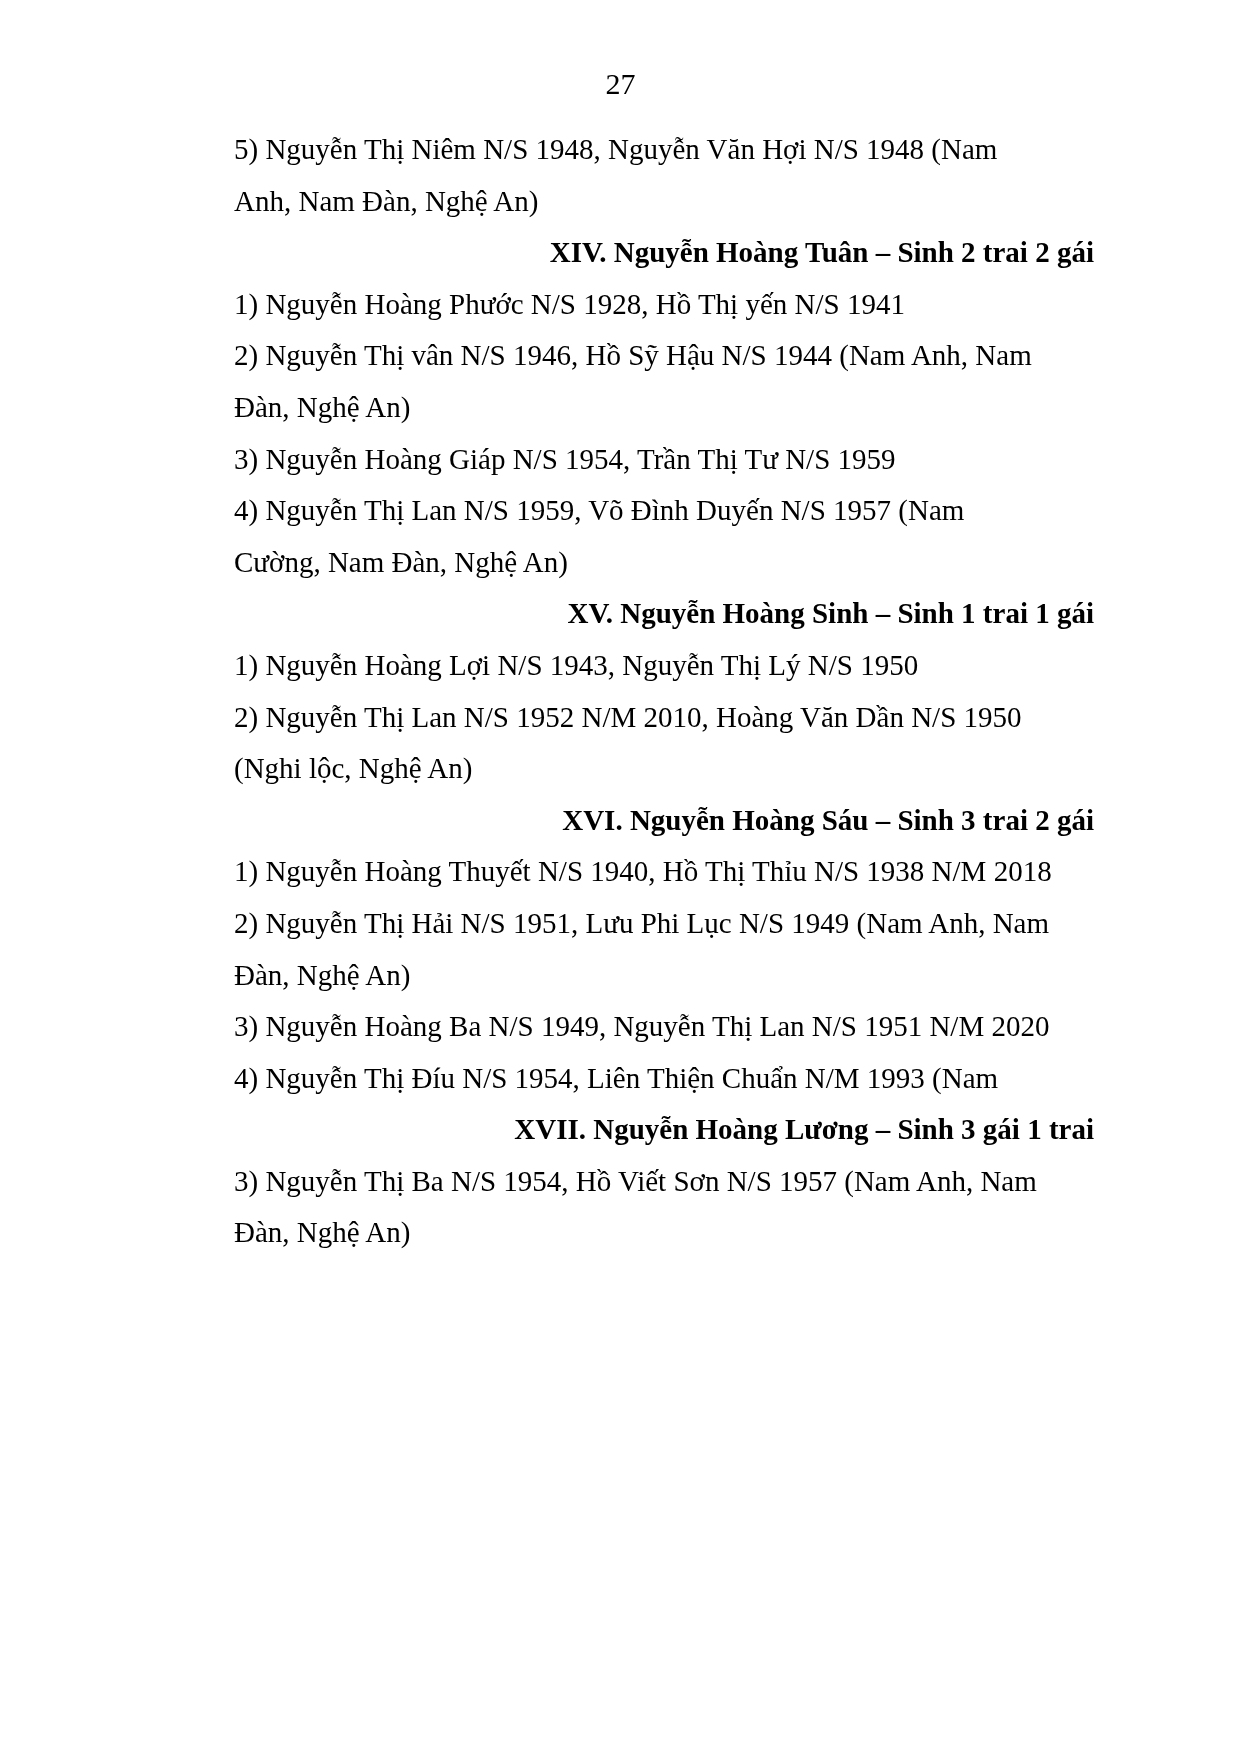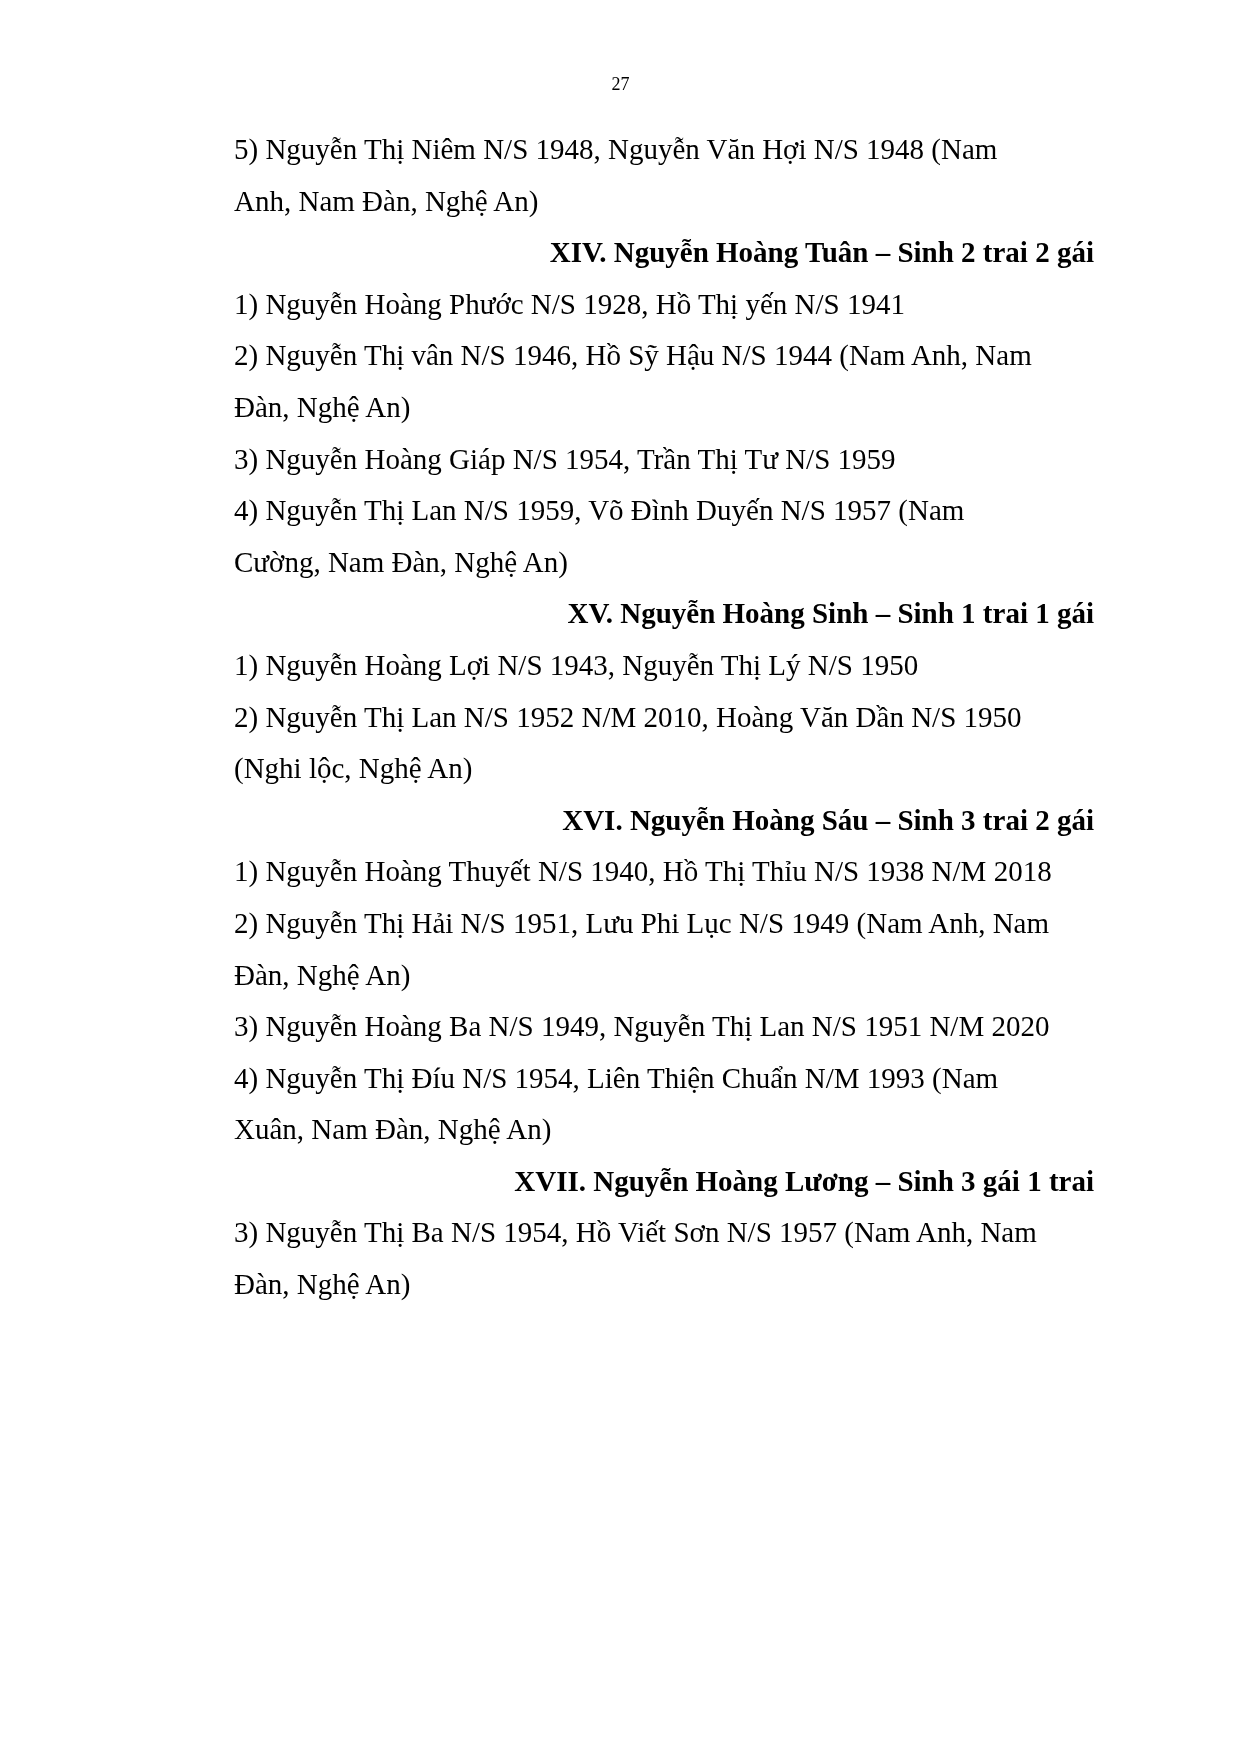--- a/index.html
+++ b/index.html
@@ -14,21 +14,21 @@
       overflow: hidden;
       font-family: "Liberation Serif", "DejaVu Serif", serif;
       color: #000000;
     }
     .page-number {
       position: absolute;
       top: 66px;
       left: 0;
       width: 1241px;
       text-align: center;
-      font-size: 18px;
+      font-size: 30px;
       line-height: 36px;
     }
     .content {
       position: absolute;
       top: 124px;
       left: 186px;
       width: 860px;
       margin-left: 48px;
     }
     .line {
@@ -60,17 +60,16 @@
   <div class="line heading">XV. Nguyễn Hoàng Sinh – Sinh 1 trai 1 gái</div>
   <div class="line">1) Nguyễn Hoàng Lợi N/S 1943, Nguyễn Thị Lý N/S 1950</div>
   <div class="line">2) Nguyễn Thị Lan N/S 1952 N/M 2010, Hoàng Văn Dần N/S 1950</div>
   <div class="line">(Nghi lộc, Nghệ An)</div>
   <div class="line heading">XVI. Nguyễn Hoàng Sáu – Sinh 3 trai 2 gái</div>
   <div class="line">1) Nguyễn Hoàng Thuyết N/S 1940, Hồ Thị Thỉu N/S 1938 N/M 2018</div>
   <div class="line">2) Nguyễn Thị Hải N/S 1951, Lưu Phi Lục N/S 1949 (Nam Anh, Nam</div>
   <div class="line">Đàn, Nghệ An)</div>
   <div class="line">3) Nguyễn Hoàng Ba N/S 1949, Nguyễn Thị Lan N/S 1951 N/M 2020</div>
   <div class="line">4) Nguyễn Thị Đíu N/S 1954, Liên Thiện Chuẩn N/M 1993 (Nam</div>
-  <div class="line">Xuân, Nam Đàn, Nghệ An)</div>
   <div class="line heading">XVII. Nguyễn Hoàng Lương – Sinh 3 gái 1 trai</div>
   <div class="line">3) Nguyễn Thị Ba N/S 1954, Hồ Viết Sơn N/S 1957 (Nam Anh, Nam</div>
   <div class="line">Đàn, Nghệ An)</div>
 </div>
 
 </body></html>

